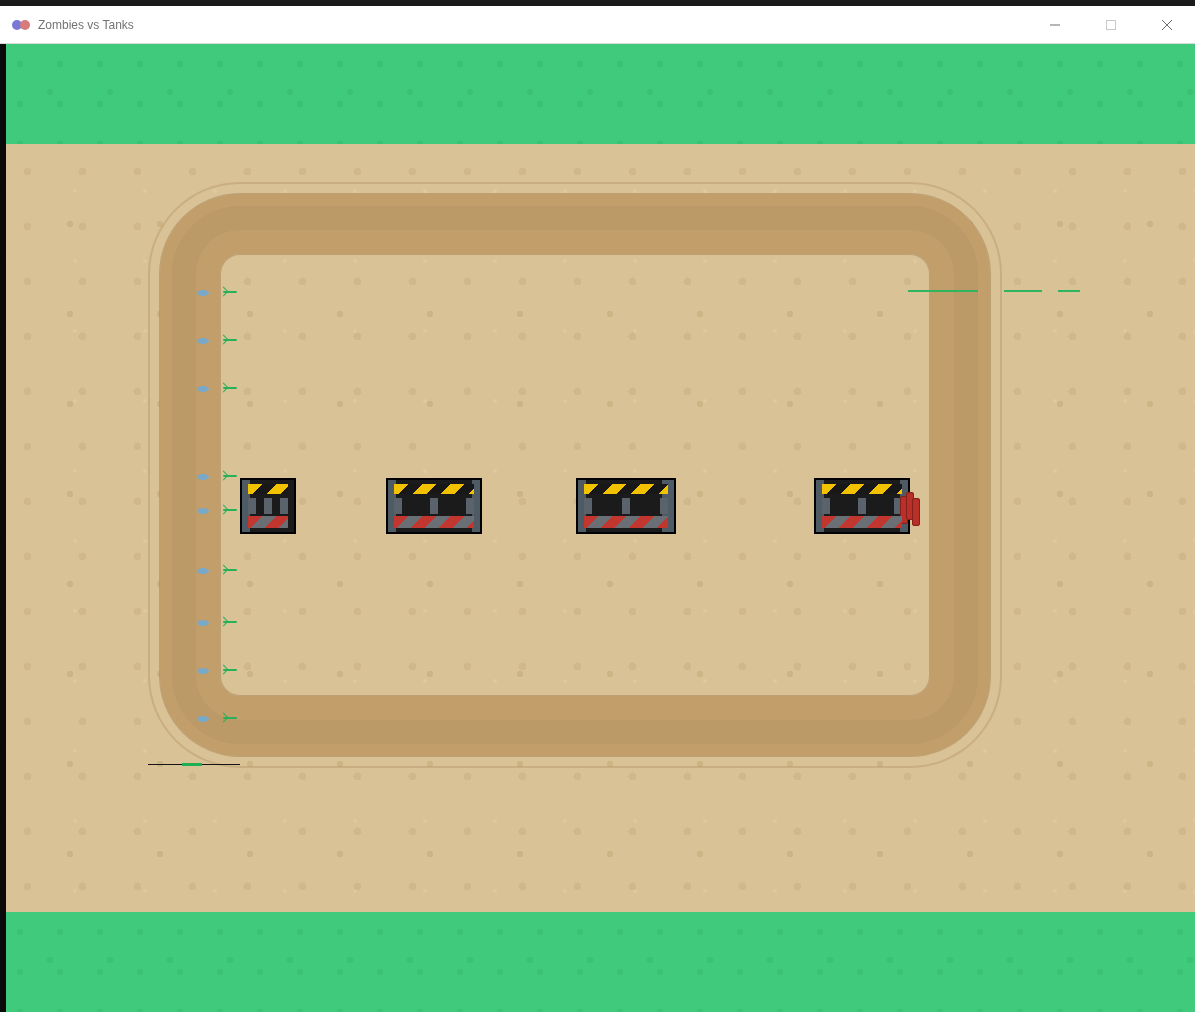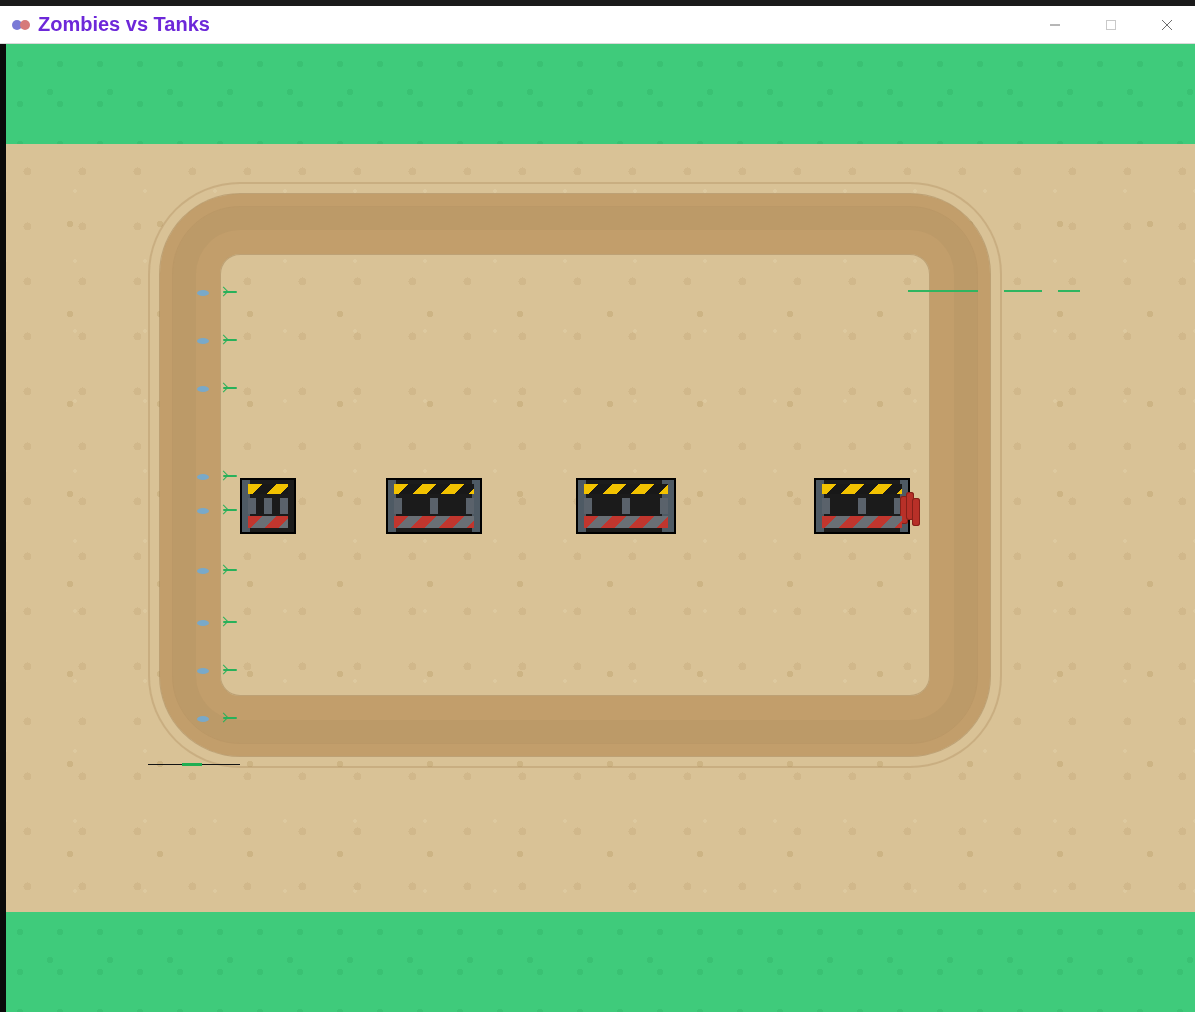--- a/index.html
+++ b/index.html
@@ -11,21 +11,21 @@
     background: #ffffff; border-bottom: 1px solid #d9d9d9;
     display: flex; align-items: center;
   }
   .titlebar .app-icon { width: 18px; height: 12px; margin: 0 8px 0 12px; position: relative; }
   .titlebar .app-icon::before, .titlebar .app-icon::after {
     content: ""; position: absolute; width: 10px; height: 10px; border-radius: 50%;
     top: 1px;
   }
   .titlebar .app-icon::before { left: 0; background: #7a7ad6; }
   .titlebar .app-icon::after  { left: 8px; background: #d67a7a; }
-  .titlebar .title { color: #6d28d9; font-size: 20px; font-weight: bold; }
+  .titlebar .title { color: #737373; font-size: 12px; }
   .titlebar .win-controls { margin-left: auto; display: flex; height: 100%; }
   .titlebar .win-btn {
     width: 56px; height: 100%; display: flex; align-items: center; justify-content: center;
     color: #6e6e6e; font-size: 14px;
   }
   .titlebar .win-btn.disabled { color: #c9c9c9; }
   .titlebar .win-btn svg { width: 12px; height: 12px; }
 
   .topstrip { position:absolute; top:0; left:0; width:1195px; height:6px; background:#1a1a1a; }
 

